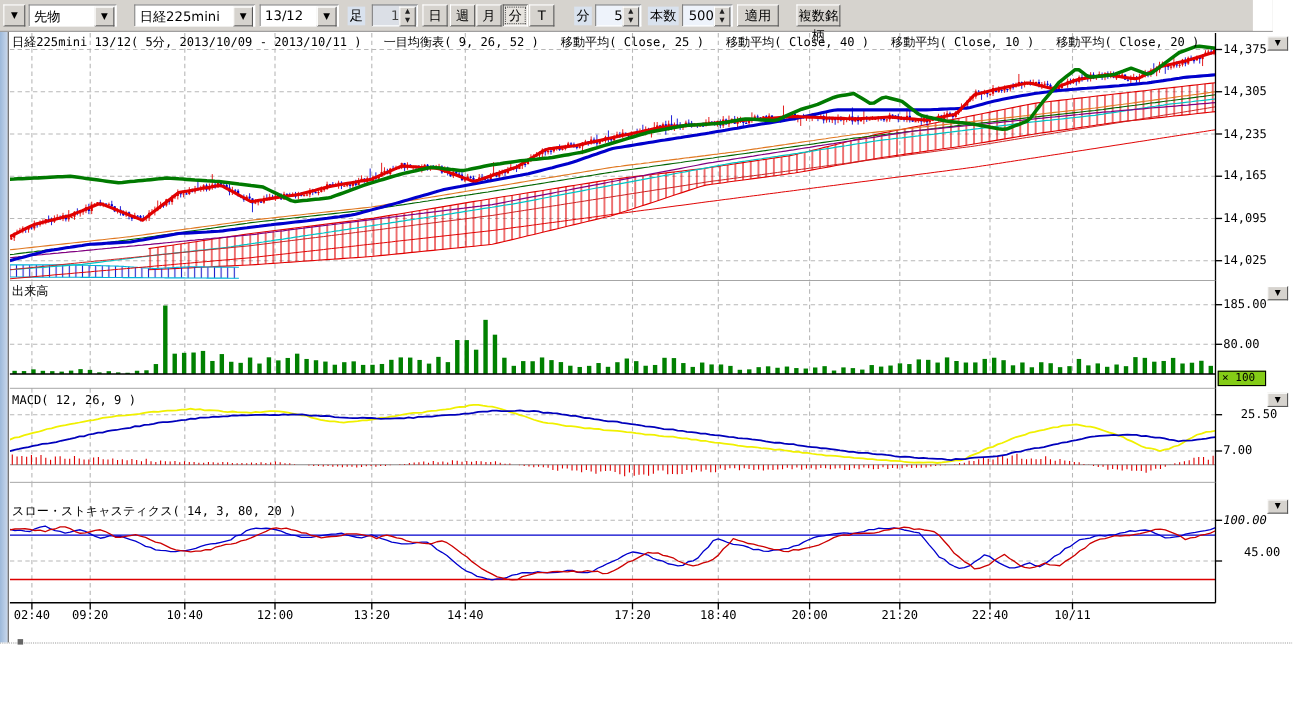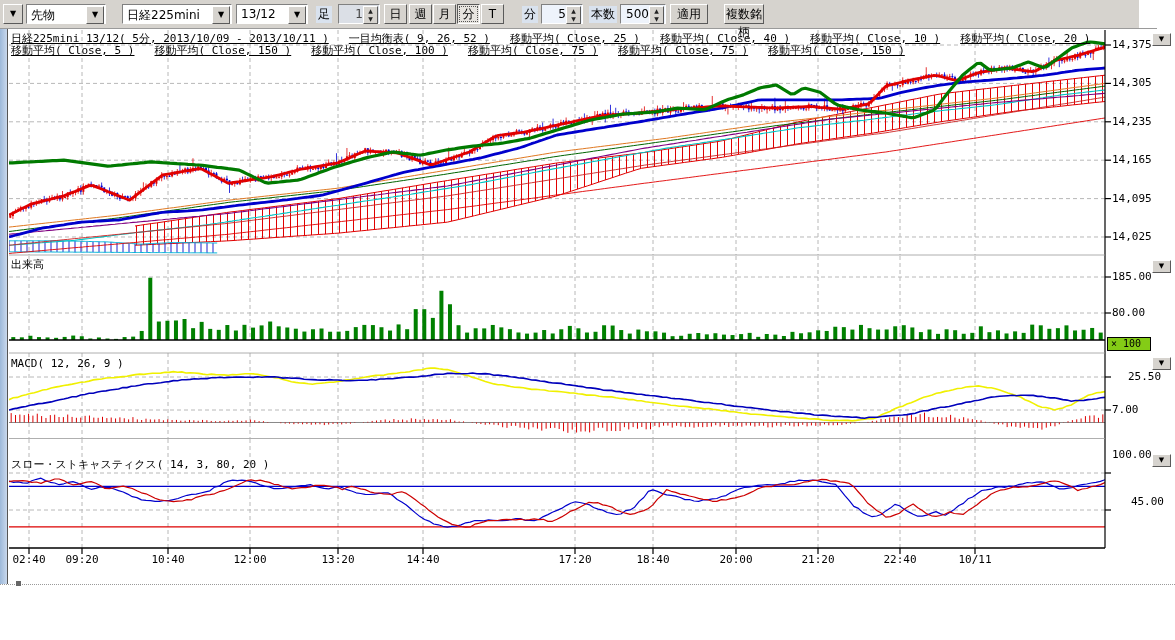--- a/index.html
+++ b/index.html
@@ -28,21 +28,21 @@
         font-size:6px;line-height:8px;text-align:center;color:#222;}
   .spin.disabled{background:#dbdfe6;color:#444;}
   #tb-white{position:absolute;right:0;top:0;width:18px;height:28px;background:#fff;}
   
   #leftstrip{position:absolute;left:0;top:28px;width:7px;height:556px;
              background:linear-gradient(to right,#9db9da,#c9d8ec);z-index:4;}
   #leftedge{position:absolute;left:7px;top:28px;width:1px;height:556px;background:#555;z-index:4;}
   #chart-svg{position:absolute;left:0;top:0;z-index:1;}
   .ovl{position:absolute;font-family:"DejaVu Sans Mono",monospace;font-size:11px;color:#000;
        white-space:pre;z-index:5;}
-  .legend span{margin-right:20px;text-decoration:underline;}
+  .legend span{margin-right:20px;}
   .ylab{position:absolute;left:1112px;width:52px;font-family:"DejaVu Sans Mono",monospace;
         font-size:11px;color:#000;z-index:5;white-space:pre;}
   .xlab{position:absolute;top:553px;width:44px;text-align:center;
         font-family:"DejaVu Sans Mono",monospace;font-size:11px;color:#000;z-index:5;}
   .panebtn{position:absolute;left:1152px;width:19px;height:13px;box-sizing:border-box;
         background:#d6d3ce;border:1px solid;border-color:#ffffff #5a5a5a #5a5a5a #ffffff;
         font-size:7px;line-height:11px;text-align:center;color:#000;z-index:6;}
   #unitbox{position:absolute;left:1107px;top:337px;width:44px;height:14px;box-sizing:border-box;
         border:1px solid #000;background:#84cc16;font-family:"DejaVu Sans Mono",monospace;
         font-size:10px;line-height:12px;padding-left:3px;z-index:6;}
@@ -1458,21 +1458,20 @@
       <line x1="423" y1="548" x2="423" y2="554" stroke="#000" stroke-width="1.2"></line>
       <line x1="575" y1="548" x2="575" y2="554" stroke="#000" stroke-width="1.2"></line>
       <line x1="653" y1="548" x2="653" y2="554" stroke="#000" stroke-width="1.2"></line>
       <line x1="736" y1="548" x2="736" y2="554" stroke="#000" stroke-width="1.2"></line>
       <line x1="818" y1="548" x2="818" y2="554" stroke="#000" stroke-width="1.2"></line>
       <line x1="900" y1="548" x2="900" y2="554" stroke="#000" stroke-width="1.2"></line>
       <line x1="975" y1="548" x2="975" y2="554" stroke="#000" stroke-width="1.2"></line>
     </svg>
 
   <div class="ovl legend" style="left:11px;top:31px;" id="legend1"><span>日経225mini 13/12( 5分, 2013/10/09 - 2013/10/11 )</span><span>一目均衡表( 9, 26, 52 )</span><span>移動平均( Close, 25 )</span><span>移動平均( Close, 40 )</span><span>移動平均( Close, 10 )</span><span>移動平均( Close, 20 )</span></div>
-  <div class="ovl legend" style="left:11px;top:43px;" id="legend2"><span>移動平均( Close, 5 )</span><span>移動平均( Close, 150 )</span><span>移動平均( Close, 100 )</span><span>移動平均( Close, 75 )</span><span>移動平均( Close, 75 )</span><span>移動平均( Close, 150 )</span></div>
 
   <div class="ovl" style="left:11px;top:257px;">出来高</div>
   <div class="ovl" style="left:11px;top:357px;">MACD( 12, 26, 9 )</div>
   <div class="ovl" style="left:11px;top:457px;">スロー・ストキャスティクス( 14, 3, 80, 20 )</div>
 
   <div id="unitbox">× 100</div>
 
   <div class="panebtn" style="top:33px;">▼</div>
   <div class="panebtn" style="top:260px;">▼</div>
   <div class="panebtn" style="top:357px;">▼</div>
@@ -1483,21 +1482,21 @@
 <div class="ylab" style="top: 38px;">14,375</div>
     <div class="ylab" style="top: 76.3999px;">14,305</div>
     <div class="ylab" style="top: 114.8px;">14,235</div>
     <div class="ylab" style="top: 153.2px;">14,165</div>
     <div class="ylab" style="top: 191.6px;">14,095</div>
     <div class="ylab" style="top: 230px;">14,025</div>
     <div class="ylab" style="top: 270px;">185.00</div>
     <div class="ylab" style="top: 306px;">80.00</div>
     <div class="ylab" style="top: 370px; margin-left: 16px;">25.50</div>
     <div class="ylab" style="top: 403px;">7.00</div>
-    <div class="ylab" style="top: 448px;">100.00</div>
+    <div class="ylab" style="top: 466px; font-style: italic;">100.00</div>
     <div class="ylab" style="top: 495px; text-align: right;">45.00</div>
     <div class="xlab" style="left: 7px;">02:40</div>
     <div class="xlab" style="left: 60px;">09:20</div>
     <div class="xlab" style="left: 146px;">10:40</div>
     <div class="xlab" style="left: 228px;">12:00</div>
     <div class="xlab" style="left: 316px;">13:20</div>
     <div class="xlab" style="left: 401px;">14:40</div>
     <div class="xlab" style="left: 553px;">17:20</div>
     <div class="xlab" style="left: 631px;">18:40</div>
     <div class="xlab" style="left: 714px;">20:00</div>

